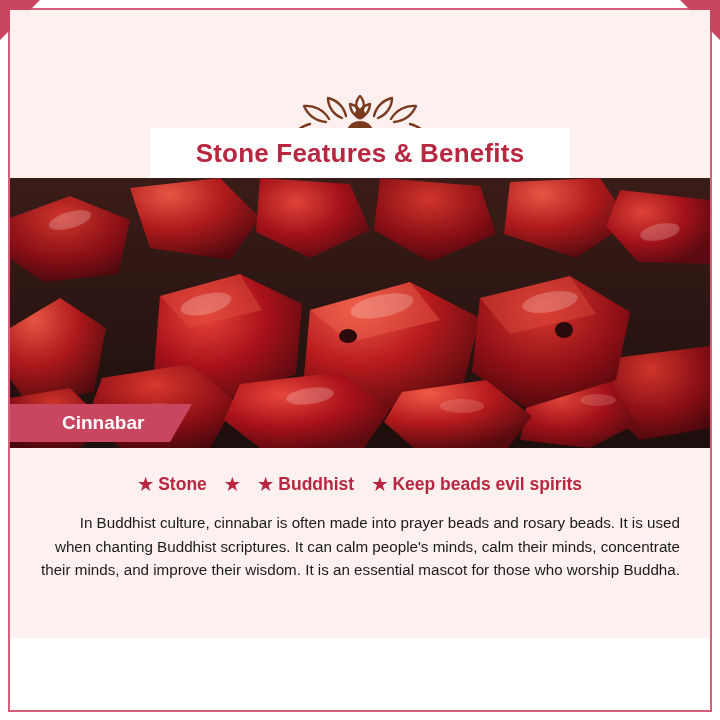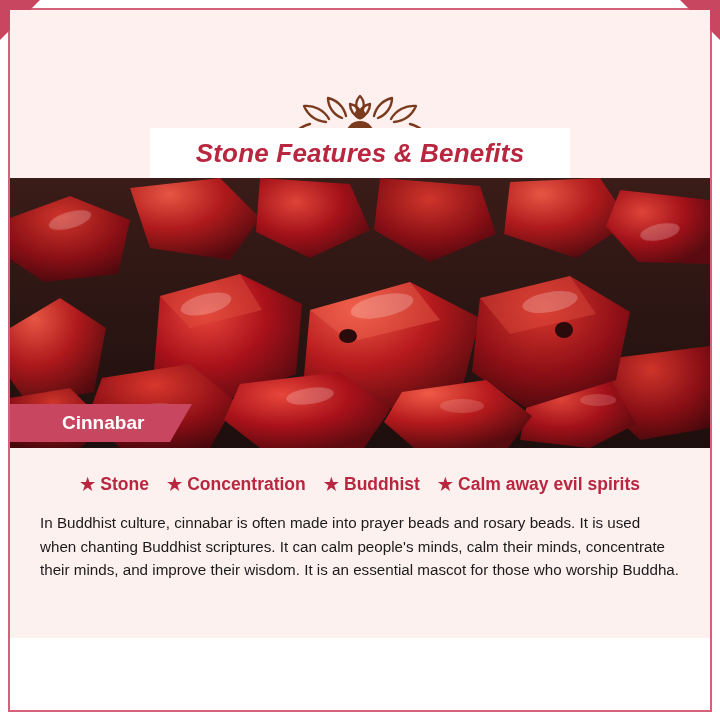--- a/index.html
+++ b/index.html
@@ -71,21 +71,20 @@
     background: #ffffff;
     display: flex;
     align-items: center;
     justify-content: center;
   }
   .title-text {
     font-size: 26px;
     font-weight: bold;
     color: #b8273f;
     letter-spacing: 0.2px;
-    font-style: italic;
   }
 
   
   .hero {
     position: absolute;
     left: 10px; top: 178px;
     width: 700px; height: 270px;
     overflow: hidden;
     background: #2b1412;
   }
@@ -141,21 +140,21 @@
     font-weight: bold;
     color: #b8273f;
     white-space: nowrap;
   }
   .star { color: #b8273f; font-size: 17px; line-height: 1; }
 
   .description {
     font-size: 15.2px;
     line-height: 1.55;
     color: #1b1b1b;
-    text-align: left;
+    text-align: right;
   }
 
   
   .bottom-fill {
     position: absolute;
     left: 10px; top: 638px;
     width: 700px; height: 72px;
     background: #ffffff;
   }
 </style>
@@ -277,29 +276,28 @@
   </div>
 
   <div class="content">
     <div class="benefits">
       <div class="benefit">
         <span class="star">★</span>
         <span>Stone</span>
       </div>
       <div class="benefit">
         <span class="star">★</span>
-        <span>Concentration</span>
       </div>
       <div class="benefit">
         <span class="star">★</span>
         <span>Buddhist</span>
       </div>
       <div class="benefit">
         <span class="star">★</span>
-        <span>Calm away evil spirits</span>
+        <span>Keep beads evil spirits</span>
       </div>
     </div>
 
     <div class="description">In Buddhist culture, cinnabar is often made into prayer beads and rosary beads. It is used when chanting Buddhist scriptures. It can calm people's minds, calm their minds, concentrate their minds, and improve their wisdom. It is an essential mascot for those who worship Buddha.</div>
   </div>
 
   <div class="bottom-fill"></div>
 </div>
 
 </body></html>

